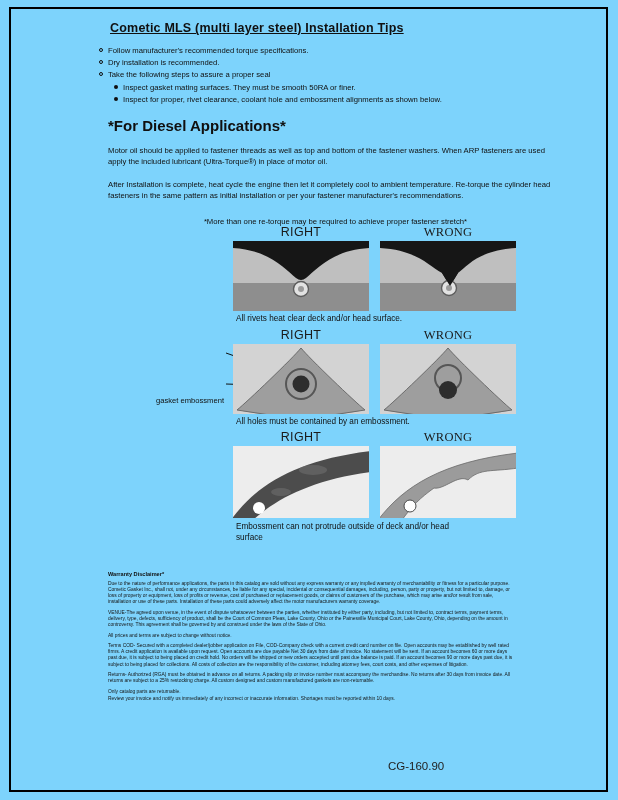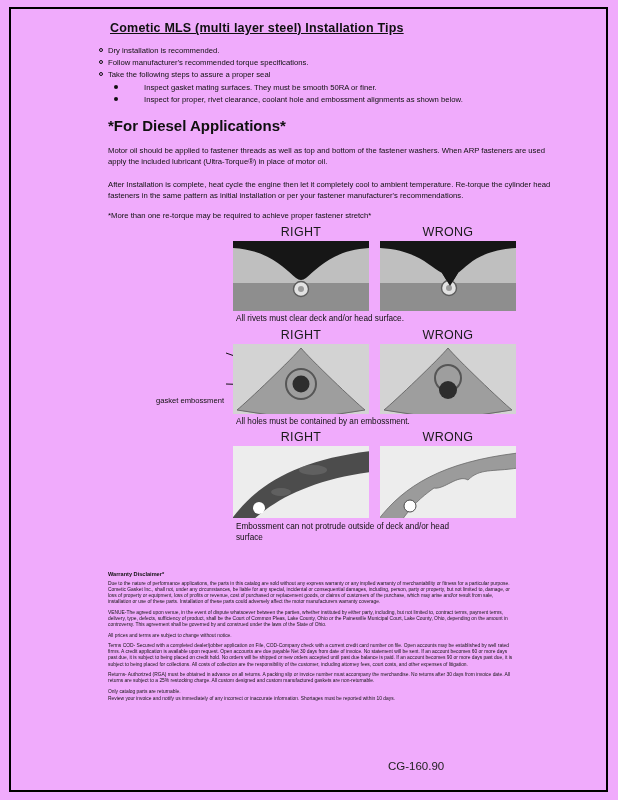--- a/index.html
+++ b/index.html
@@ -1,41 +1,41 @@
 <!DOCTYPE html>
 <html><head>
 <meta charset="utf-8">
 <style>
   * { margin:0; padding:0; box-sizing:border-box; }
   html,body { background:#ffffff; }
   body { width:618px; height:800px; position:relative; font-family:"Liberation Sans", sans-serif; color:#101010; }
-  .page { position:absolute; left:0; top:0; width:618px; height:800px; background:#f0abfc; overflow:hidden; }
+  .page { position:absolute; left:0; top:0; width:618px; height:800px; background:#7dd3fc; overflow:hidden; }
   .frame { position:absolute; left:9px; top:7px; width:599px; height:785px; border:2px solid #000; }
 
   .title { position:absolute; left:110px; top:21px; font-size:12.5px; font-weight:bold; text-decoration:underline; letter-spacing:.2px; }
 
   .tips { position:absolute; left:99px; top:46px; width:470px; font-size:7.7px; }
   .tip-row { display:flex; align-items:flex-start; margin-bottom:3.2px; }
-  .tip-row.sub { margin-left:15px;gap:21px; }
+  .tip-row.sub { margin-left:15px; }
   .marker-o { width:4px; height:4px; border:1px solid #101010; border-radius:50%; margin:2px 5px 0 0; flex:0 0 auto; }
   .marker-f { width:4px; height:4px; background:#101010; border-radius:50%; margin:2px 5px 0 0; flex:0 0 auto; }
 
   .diesel-heading { position:absolute; left:108px; top:117px; font-size:15px; font-weight:bold; }
   .para { position:absolute; left:108px; width:455px; font-size:7.7px; line-height:10.6px;margin-top:12px; }
   .p1 { top:134px; }
   .p2 { top:168px; }
-  .p3 { top:199px; }
+  .p3 { top:205px;text-align:center; }
 
   .fig-row { position:absolute; left:0; width:618px; }
   .row1 { top:225px; height:102px; }
   .row2 { top:328px; height:102px; }
   .row3 { top:430px; height:118px; }
   .fig-label { position:absolute; top:0; width:136px; text-align:center; font-size:12.5px; letter-spacing:.3px; color:#1a1a1a; }
   .fl-left { left:233px; }
-  .fl-right { left:380px; }
+  .fl-right { left:380px;font-family:Liberation Serif, serif; }
   .fig-img { position:absolute; top:16px; width:136px; }
   .fi-left { left:233px; }
   .fi-right { left:380px; }
   .fig-caption { position:absolute; left:236px; font-size:8.2px; }
   .row1 .fig-caption { top:89px; }
   .row2 .fig-caption { top:89px; }
   .row3 .fig-caption { top:92px; width:235px; line-height:10.5px; }
   .callout { position:absolute; text-align:right; font-size:7.6px; line-height:9.5px; }
   .co1 { left:108px; top:16px; width:116px; }
   .co2 { left:96px; top:52px; width:128px;margin-top:16px; }
@@ -53,25 +53,25 @@
 <body>
 
 <div class="page">
   <div class="frame"></div>
 
   <div class="title">Cometic MLS (multi layer steel) Installation Tips</div>
 
   <div class="tips">
     <div class="tip-row">
       <span class="marker-o"></span>
-      <span>Dry installation is recommended.</span>
+      <span>Follow manufacturer's recommended torque specifications.</span>
     </div>
     <div class="tip-row">
       <span class="marker-o"></span>
-      <span>Follow manufacturer's recommended torque specifications.</span>
+      <span>Dry installation is recommended.</span>
     </div>
     <div class="tip-row">
       <span class="marker-o"></span>
       <span>Take the following steps to assure a proper seal</span>
     </div>
     <div class="tip-row sub">
       <span class="marker-f"></span>
       <span>Inspect gasket mating surfaces.  They must be smooth 50RA or finer.</span>
     </div>
     <div class="tip-row sub">
@@ -100,21 +100,21 @@
     <div class="fig-img fi-right">
       <svg viewBox="0 0 136 70" width="136" height="70">
         <rect width="136" height="70" fill="#bfbfbf"></rect>
         <rect y="42" width="136" height="28" fill="#8e8e8e"></rect>
         <path d="M0 0 H136 V7 C100 9 88 24 78 32 L70 45 L62 32 C48 24 36 9 0 7 Z" fill="#161616"></path>
         <circle cx="69" cy="47" r="7.5" fill="#e2e2e2" stroke="#5c5c5c" stroke-width="1.4"></circle>
         <circle cx="69" cy="47" r="3" fill="#9a9a9a"></circle>
         <path d="M78 32 L70 45 L62 32 Z" fill="#161616"></path>
       </svg>
     </div>
-    <div class="fig-caption">All rivets must clear deck and/or head surface.</div>
+    <div class="fig-caption">All rivets heat clear deck and/or head surface.</div>
   </div>
 
   <div class="fig-row row2">
     <div class="fig-label fl-left">RIGHT</div>
     <div class="fig-label fl-right">WRONG</div>
     <div class="callout co2">gasket embossment</div>
     <svg class="leaders" width="618" height="102">
       <line x1="226" y1="25" x2="297" y2="50" stroke="#111" stroke-width="1"></line>
       <line x1="226" y1="56" x2="286" y2="58" stroke="#111" stroke-width="1"></line>
     </svg>

